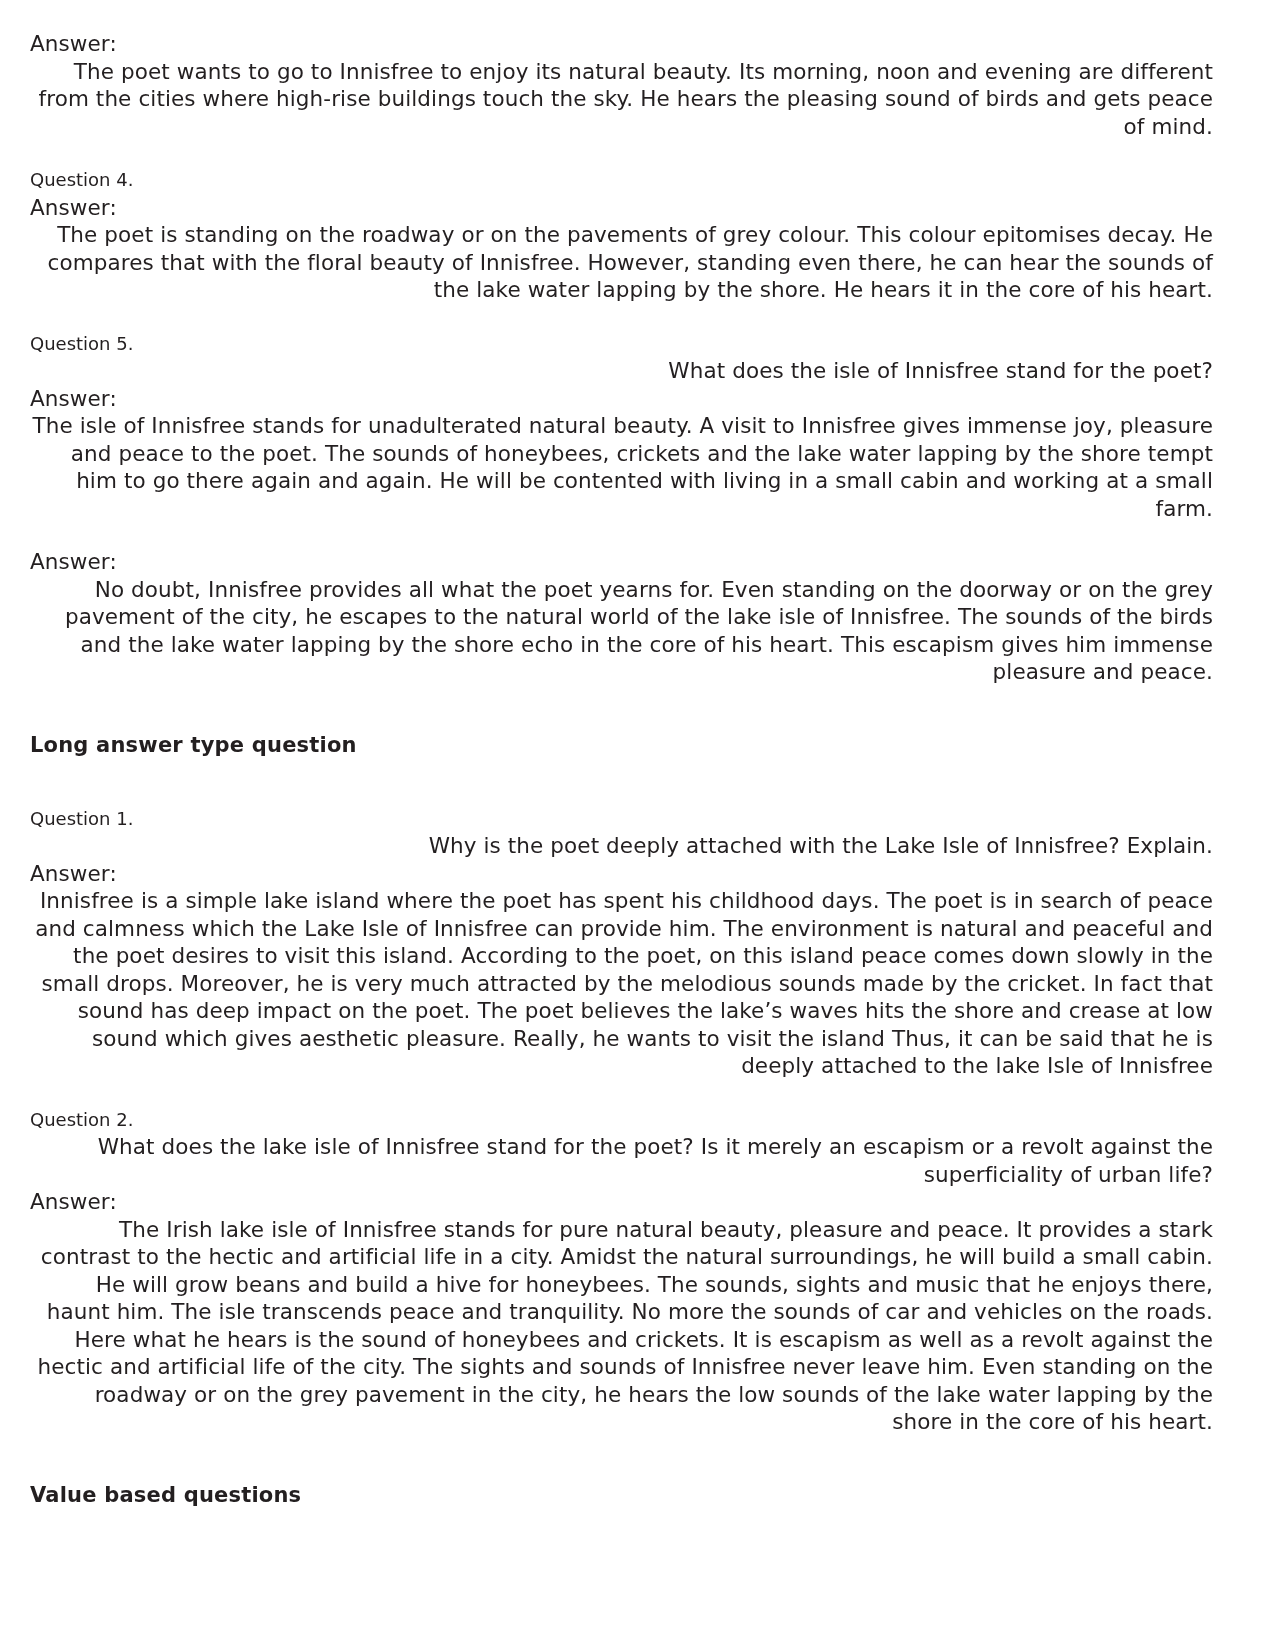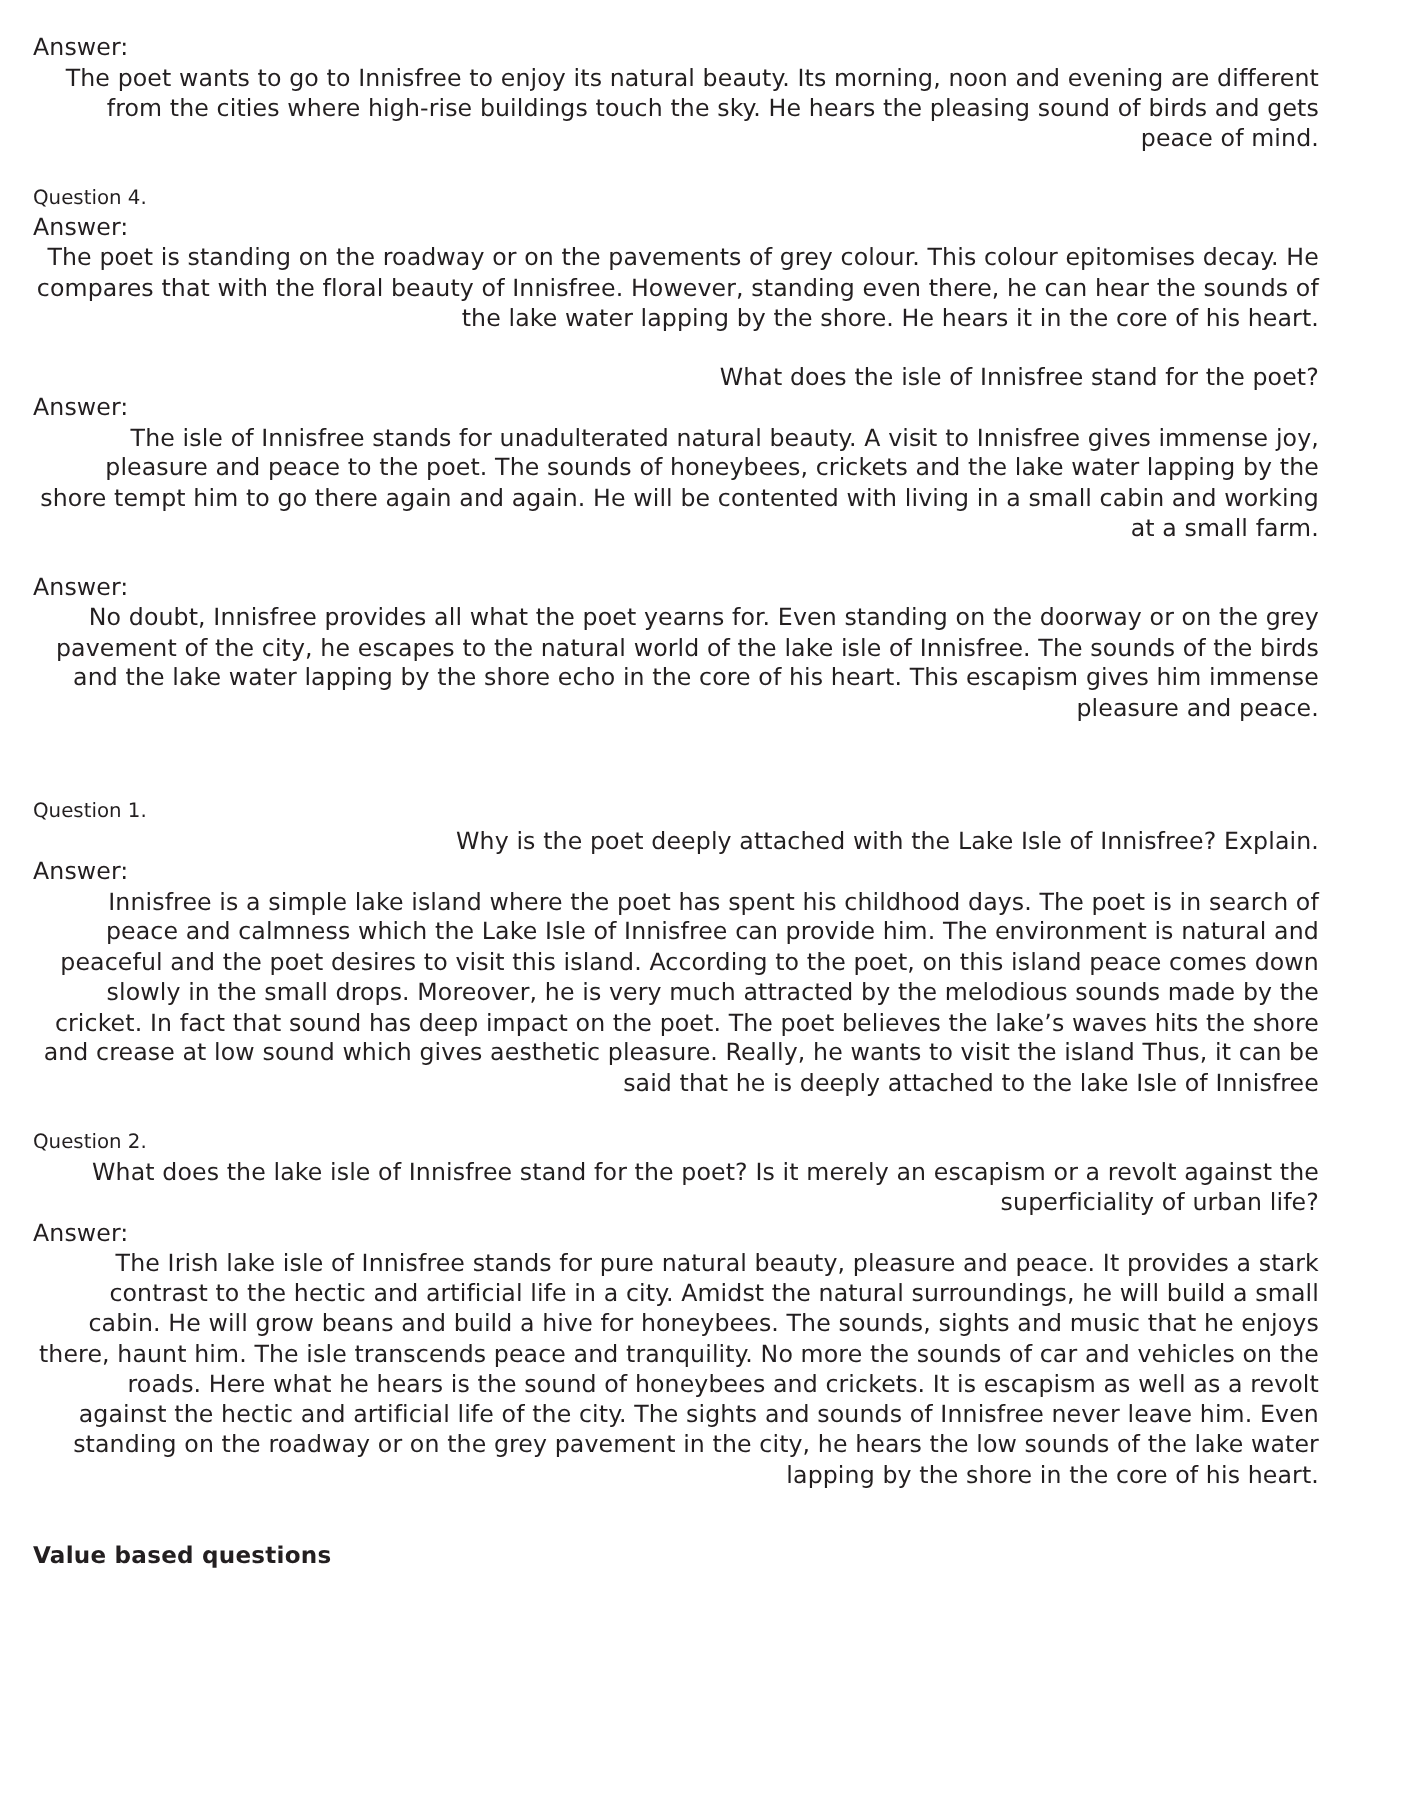--- a/index.html
+++ b/index.html
@@ -13,21 +13,21 @@
     font-family: "DejaVu Sans", "Liberation Sans", sans-serif;
     color: #231f20;
   }
   .page {
     box-sizing: border-box;
     width: 1275px;
     min-height: 1650px;
     padding: 30px 58px 0 30px;
   }
   .block {
-    margin: 0 18px 26px 0;
+    margin: 0 4px 26px 0;
   }
   .block:last-child {
     margin-bottom: 0;
   }
   .line {
     font-size: 21.5px;
     line-height: 27.5px;
     letter-spacing: 0.1px;
   }
   .para {
@@ -60,32 +60,36 @@
     <div class="para">The poet wants to go to Innisfree to enjoy its natural beauty. Its morning, noon and evening are different from the cities where high-rise buildings touch the sky. He hears the pleasing sound of birds and gets peace of mind.</div>
   </div>
 
   <div class="block">
     <div class="qlabel">Question 4.</div>
     <div class="line">Answer:</div>
     <div class="para">The poet is standing on the roadway or on the pavements of grey colour. This colour epitomises decay. He compares that with the floral beauty of Innisfree. However, standing even there, he can hear the sounds of the lake water lapping by the shore. He hears it in the core of his heart.</div>
   </div>
 
   <div class="block">
+    <div class="qlabel">Question 5.</div>
     <div class="para">What does the isle of Innisfree stand for the poet?</div>
     <div class="line">Answer:</div>
     <div class="para">The isle of Innisfree stands for unadulterated natural beauty. A visit to Innisfree gives immense joy, pleasure and peace to the poet. The sounds of honeybees, crickets and the lake water lapping by the shore tempt him to go there again and again. He will be contented with living in a small cabin and working at a small farm.</div>
   </div>
 
   <div class="block">
     <div class="line">Answer:</div>
     <div class="para">No doubt, Innisfree provides all what the poet yearns for. Even standing on the doorway or on the grey pavement of the city, he escapes to the natural world of the lake isle of Innisfree. The sounds of the birds and the lake water lapping by the shore echo in the core of his heart. This escapism gives him immense pleasure and peace.</div>
   </div>
 
   <div class="spacer-lg"></div>
 
+  <div class="block">
+    <div class="heading">Long answer type question</div>
+  </div>
 
   <div class="spacer-lg"></div>
 
   <div class="block">
     <div class="qlabel">Question 1.</div>
     <div class="para">Why is the poet deeply attached with the Lake Isle of Innisfree? Explain.</div>
     <div class="line">Answer:</div>
     <div class="para">Innisfree is a simple lake island where the poet has spent his childhood days. The poet is in search of peace and calmness which the Lake Isle of Innisfree can provide him. The environment is natural and peaceful and the poet desires to visit this island. According to the poet, on this island peace comes down slowly in the small drops. Moreover, he is very much attracted by the melodious sounds made by the cricket. In fact that sound has deep impact on the poet. The poet believes the lake’s waves hits the shore and crease at low sound which gives aesthetic pleasure. Really, he wants to visit the island Thus, it can be said that he is deeply attached to the lake Isle of Innisfree</div>
   </div>
 

